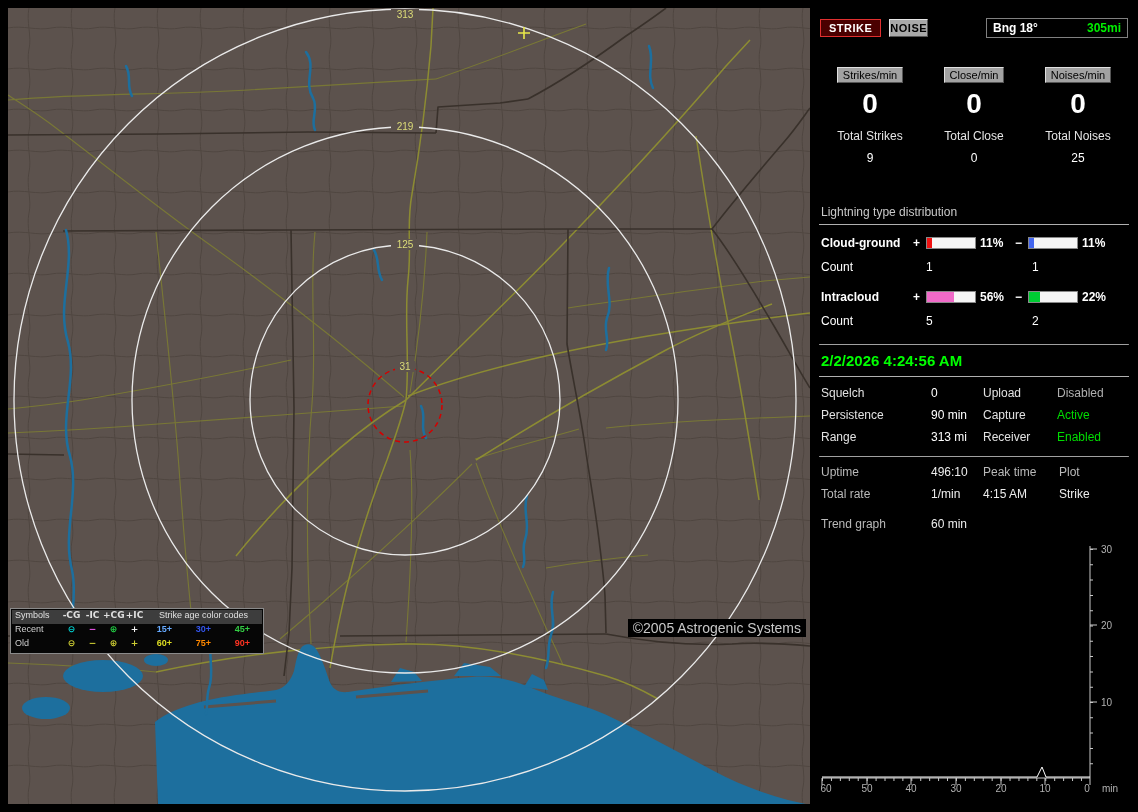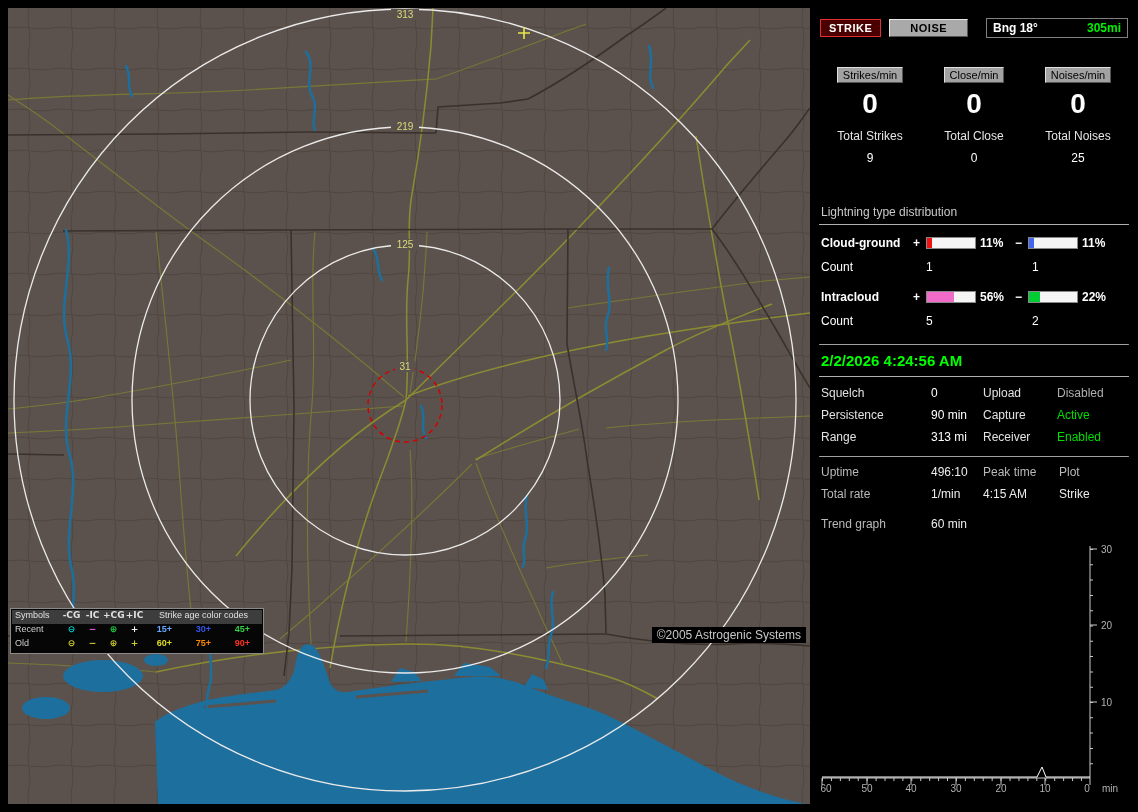--- a/index.html
+++ b/index.html
@@ -1,41 +1,41 @@
 <!DOCTYPE html>
 <html><head>
 <meta charset="utf-8">
 <style>
   html,body{margin:0;padding:0}
   body{width:1138px;height:812px;background:#000;position:relative;overflow:hidden;
        font-family:"Liberation Sans",sans-serif}
   
   .map{position:absolute;left:8px;top:8px;width:802px;height:648px;background:#5c524d}
   .map svg{display:block}
-  .copyright{position:absolute;right:4px;bottom:13px;background:#000;color:#c8c8c8;
-             font-size:12px;padding:1px 5px}
+  .copyright{position:absolute;right:4px;bottom:19px;background:#000;color:#c8c8c8;
+             font-size:14px;padding:1px 5px}
   
   .legend{position:absolute;left:2px;bottom:2px;width:250px;background:#060606;
           border:1px solid #8a8a8a;font-size:9px;color:#cfcfcf;padding:1px}
   .lg-row{display:flex;height:14px}
   .lg-head{background:#3d3d3d;color:#e0e0e0}
   .lg-c1{width:46px;padding-left:3px}
   .lg-symcell{width:21px;text-align:center;font-family:"DejaVu Sans",sans-serif;font-weight:700}
   .lg-agehead{flex:1;text-align:center}
   .lg-ages{flex:1;display:flex;justify-content:space-around}
   .lg-agecell{font-weight:700}
   
   .sidebar{position:absolute;left:818px;top:8px;width:312px;height:796px;background:#000;
            color:#ddd;font-size:12px}
   .topbar{display:flex;align-items:center;margin:9px 2px 0 2px;height:22px}
   .btn-strike{background:#4a0000;border:1px solid #e03030;color:#fff;font-weight:700;
               font-size:11px;padding:2px 8px;letter-spacing:.5px;font-family:inherit}
   .btn-noise{margin-left:8px;background:#a9a9a9;border:1px solid #555;border-top-color:#e6e6e6;
              border-left-color:#e6e6e6;color:#000;font-weight:700;font-size:11px;
-             padding:2px 20px;letter-spacing:.5px;font-family:inherit}
+             padding:2px 0;letter-spacing:.5px;font-family:inherit}
   .bng{margin-left:auto;width:128px;display:flex;justify-content:space-between;align-items:center;
        border:1px solid #808080;background:#000;padding:2px 6px;font-weight:700;color:#fff}
   .bng-range{color:#00ee00}
   .stats{display:flex;margin-top:28px;text-align:center}
   .stat-col{flex:1}
   .stat-btn{background:#a2a2a2;border:1px solid #555;border-top-color:#e0e0e0;
             border-left-color:#e0e0e0;color:#000;font-size:11px;padding:1px 5px;font-family:inherit}
   .stat-rate{font-size:28px;font-weight:700;color:#fff;margin-top:5px}
   .stat-tlabel{margin-top:9px;color:#e6e6e6}
   .stat-tval{margin-top:8px;color:#fff}

